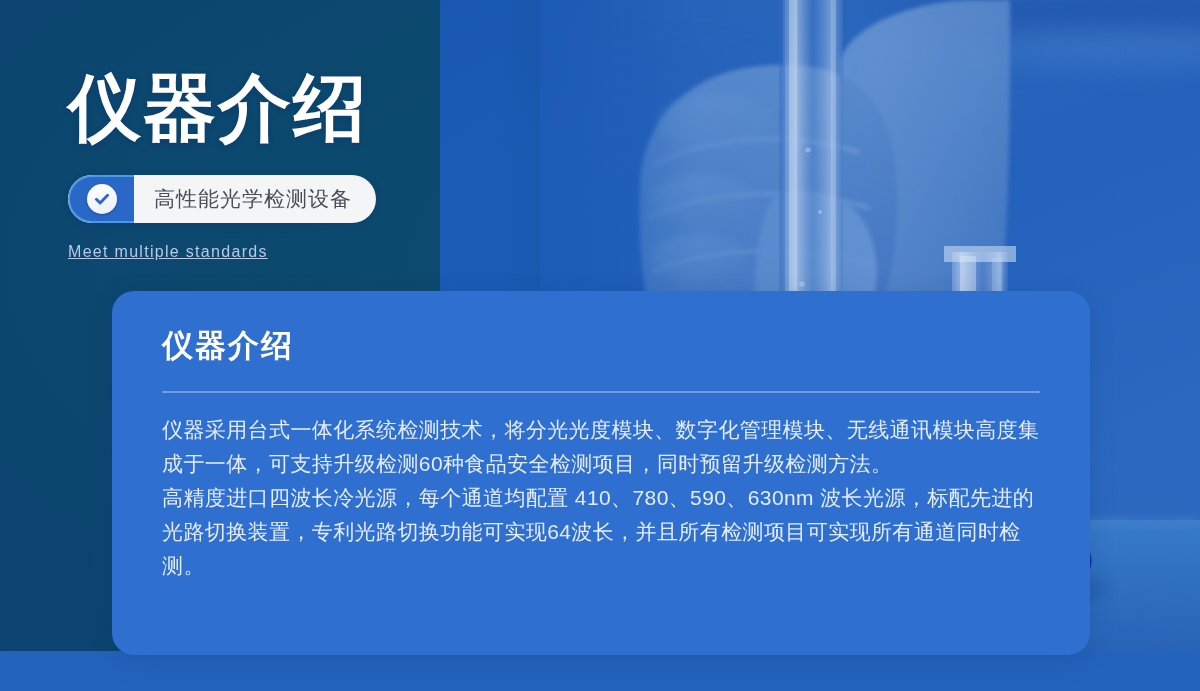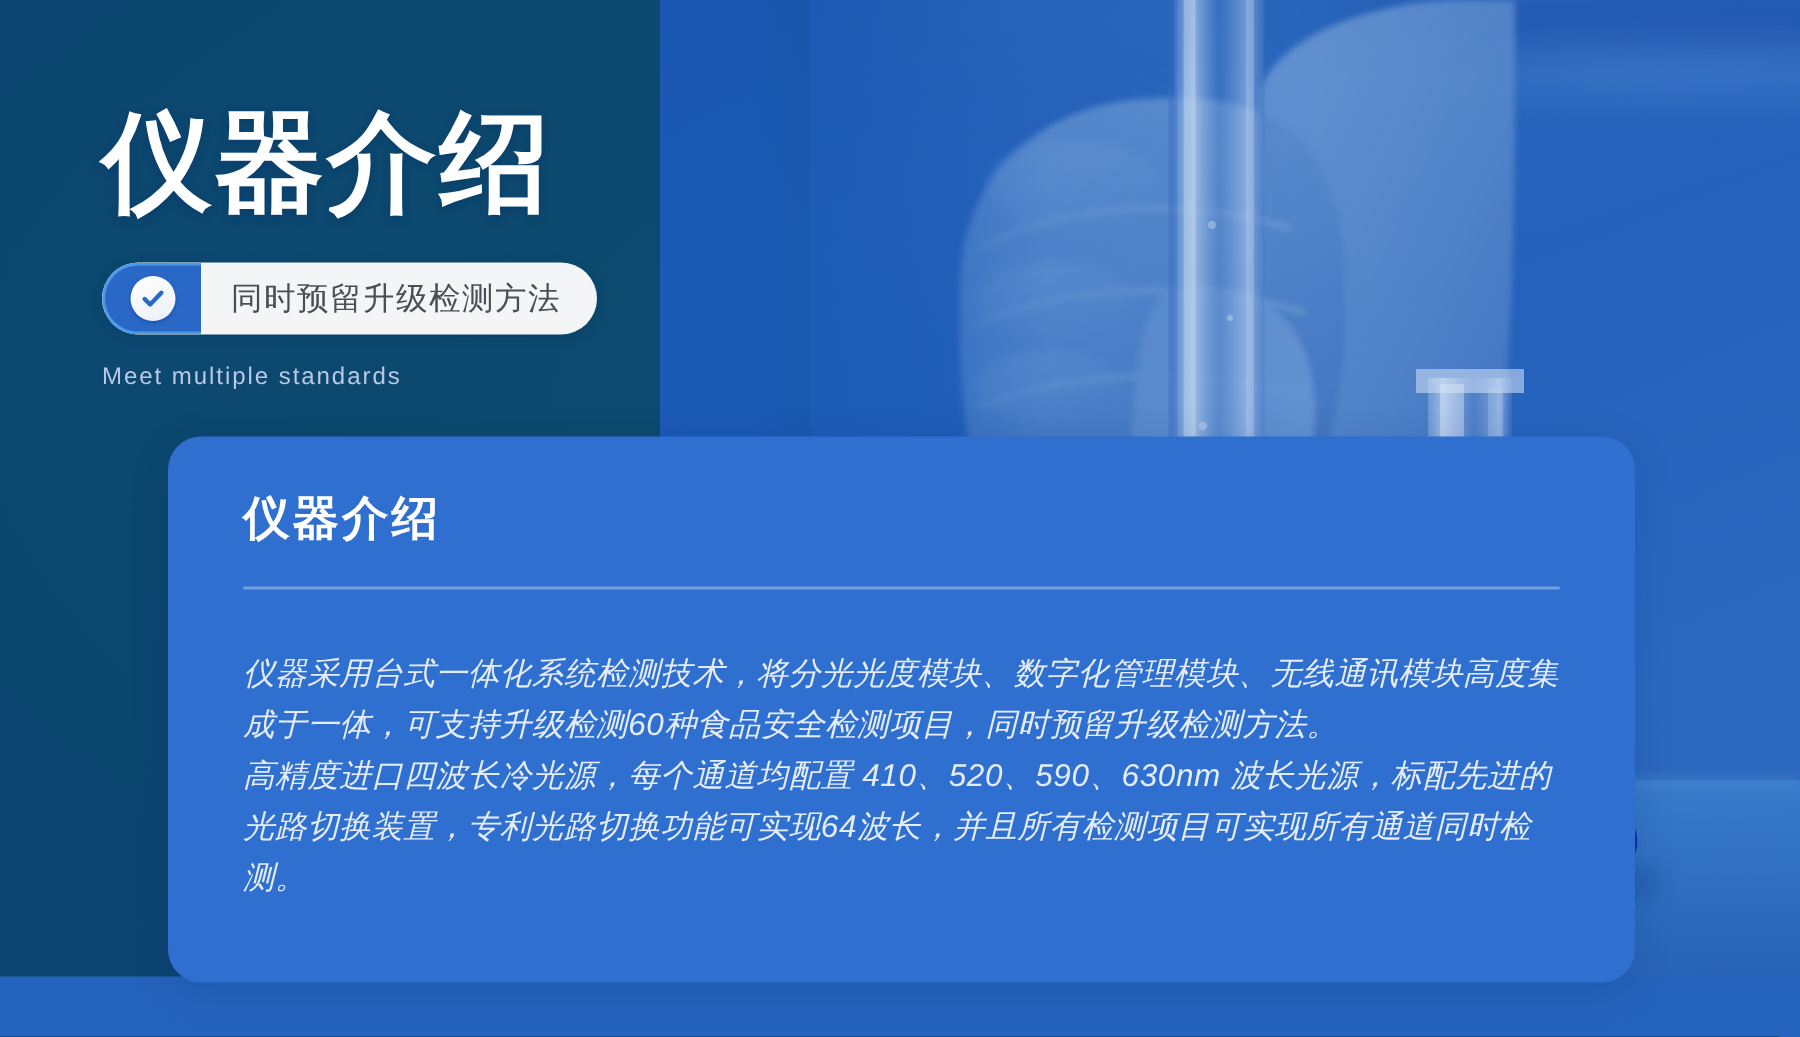--- a/index.html
+++ b/index.html
@@ -131,20 +131,21 @@
     letter-spacing: 1px;
     white-space: nowrap;
   }
 
   .hero-sub {
     margin-top: 20px;
     font-size: 16px;
     color: #b9c8e4;
     letter-spacing: 1.3px;
     white-space: nowrap;
+    text-decoration: underline;
   }
 
   
   .card {
     position: absolute;
     left: 112px;
     top: 291px;
     width: 978px;
     height: 364px;
     background: #2f6fd0;
@@ -166,22 +167,21 @@
   .card-divider {
     margin-top: 24px;
     height: 2px;
     width: 878px;
     background: #8fb2e4;
     opacity: 0.72;
     border-radius: 1px;
   }
 
   .card-body {
-    margin-top: 40px;
-    font-style: italic;
+    margin-top: 20px;
   }
   .card-para {
     font-size: 21px;
     line-height: 34px;
     color: #e4ecfa;
     letter-spacing: 0.4px;
     text-align: left;
   }
   .card-para + .card-para { margin-top: 0; }
 </style>
@@ -355,30 +355,30 @@
     <div class="hero-title">仪器介绍</div>
 
     <div class="badge">
       <div class="badge-icon-wrap">
         <span class="badge-check">
           <svg width="18" height="18" viewBox="0 0 18 18" aria-hidden="true">
             <path d="M3.4 9.3 L7.1 13 L14.6 5.2" fill="none" stroke="#2a68c8" stroke-width="2.9" stroke-linecap="round" stroke-linejoin="round"></path>
           </svg>
         </span>
       </div>
-      <div class="badge-label">同时预留升级检测方法</div>
+      <div class="badge-label">高性能光学检测设备</div>
     </div>
 
     <div class="hero-sub">Meet multiple standards</div>
   </div>
 
   <div class="card">
     <div class="card-title">仪器介绍</div>
 
     <div class="card-divider"></div>
 
     <div class="card-body">
       <p class="card-para">仪器采用台式一体化系统检测技术，将分光光度模块、数字化管理模块、无线通讯模块高度集成于一体，可支持升级检测60种食品安全检测项目，同时预留升级检测方法。</p>
-      <p class="card-para">高精度进口四波长冷光源，每个通道均配置 410、520、590、630nm 波长光源，标配先进的光路切换装置，专利光路切换功能可实现64波长，并且所有检测项目可实现所有通道同时检测。</p>
+      <p class="card-para">高精度进口四波长冷光源，每个通道均配置 410、780、590、630nm 波长光源，标配先进的光路切换装置，专利光路切换功能可实现64波长，并且所有检测项目可实现所有通道同时检测。</p>
     </div>
   </div>
 
 </div>
 
 </body></html>

